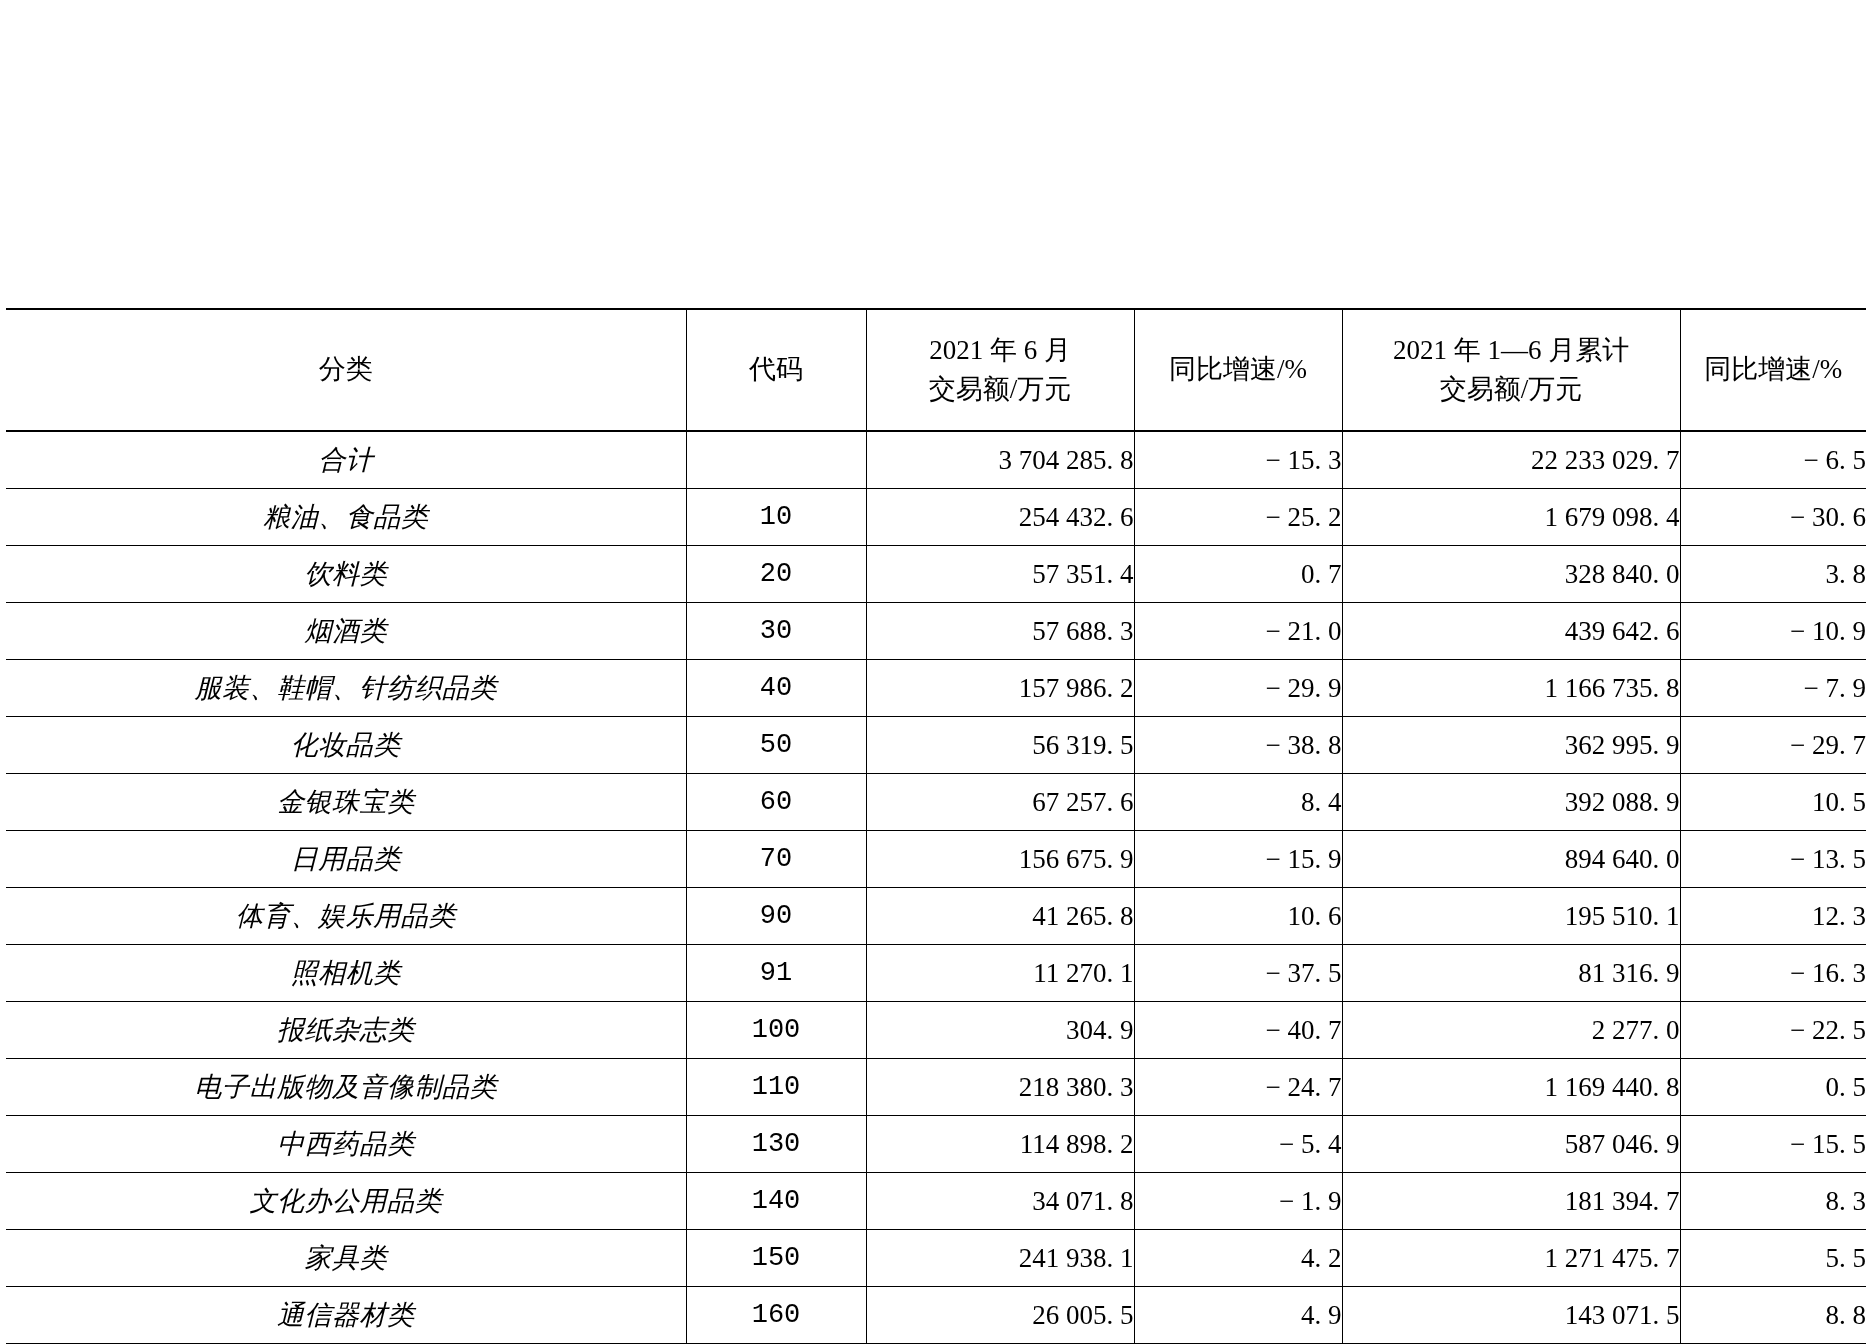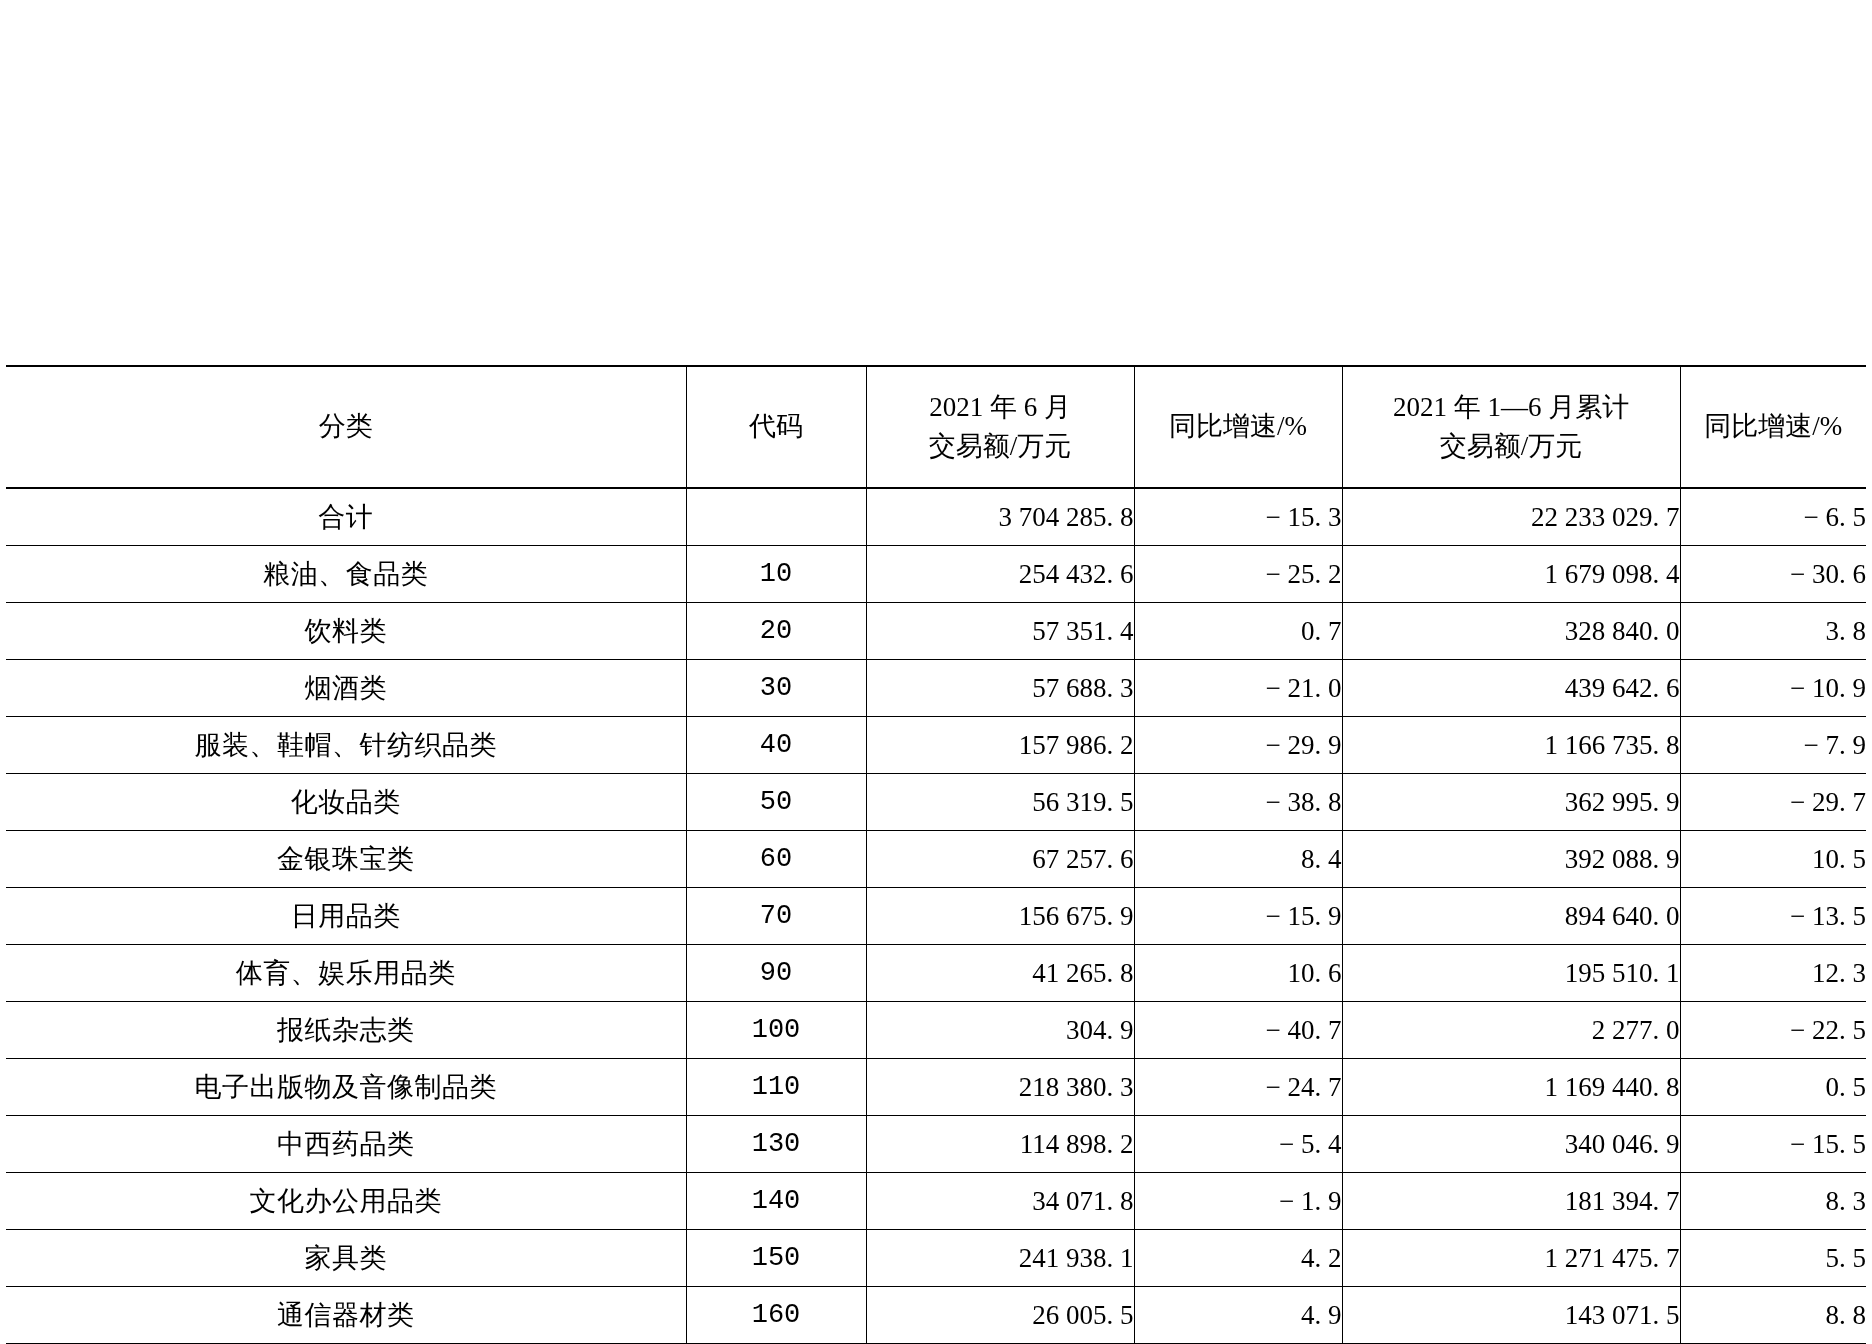--- a/index.html
+++ b/index.html
@@ -68,20 +68,21 @@
   tbody tr {
     border-bottom: 1px solid #000;
   }
   tbody tr td {
     height: 56px;
     font-size: 27px;
   }
   td.cat {
     text-align: center;
     letter-spacing: 0.5px;
+    font-style: italic;
   }
   td.code {
     text-align: center;
     font-family: Liberation Mono, monospace;
   }
   td.num {
     text-align: right;
     padding-right: 34px;
     font-variant-numeric: tabular-nums;
     margin-top: 15px;
@@ -195,41 +196,49 @@
       </tr>
       <tr>
         <td class="cat">体育、娱乐用品类</td>
         <td class="code">90</td>
         <td class="num">41 265. 8</td>
         <td class="grow">10. 6</td>
         <td class="num">195 510. 1</td>
         <td class="grow">12. 3</td>
       </tr>
       <tr>
+        <td class="cat">照相机类</td>
+        <td class="code">91</td>
+        <td class="num">11 270. 1</td>
+        <td class="grow">− 37. 5</td>
+        <td class="num">81 316. 9</td>
+        <td class="grow">− 16. 3</td>
+      </tr>
+      <tr>
         <td class="cat">报纸杂志类</td>
         <td class="code">100</td>
         <td class="num">304. 9</td>
         <td class="grow">− 40. 7</td>
         <td class="num">2 277. 0</td>
         <td class="grow">− 22. 5</td>
       </tr>
       <tr>
         <td class="cat">电子出版物及音像制品类</td>
         <td class="code">110</td>
         <td class="num">218 380. 3</td>
         <td class="grow">− 24. 7</td>
         <td class="num">1 169 440. 8</td>
         <td class="grow">0. 5</td>
       </tr>
       <tr>
         <td class="cat">中西药品类</td>
         <td class="code">130</td>
         <td class="num">114 898. 2</td>
         <td class="grow">− 5. 4</td>
-        <td class="num">340 046. 9</td>
+        <td class="num">587 046. 9</td>
         <td class="grow">− 15. 5</td>
       </tr>
       <tr>
         <td class="cat">文化办公用品类</td>
         <td class="code">140</td>
         <td class="num">34 071. 8</td>
         <td class="grow">− 1. 9</td>
         <td class="num">181 394. 7</td>
         <td class="grow">8. 3</td>
       </tr>

